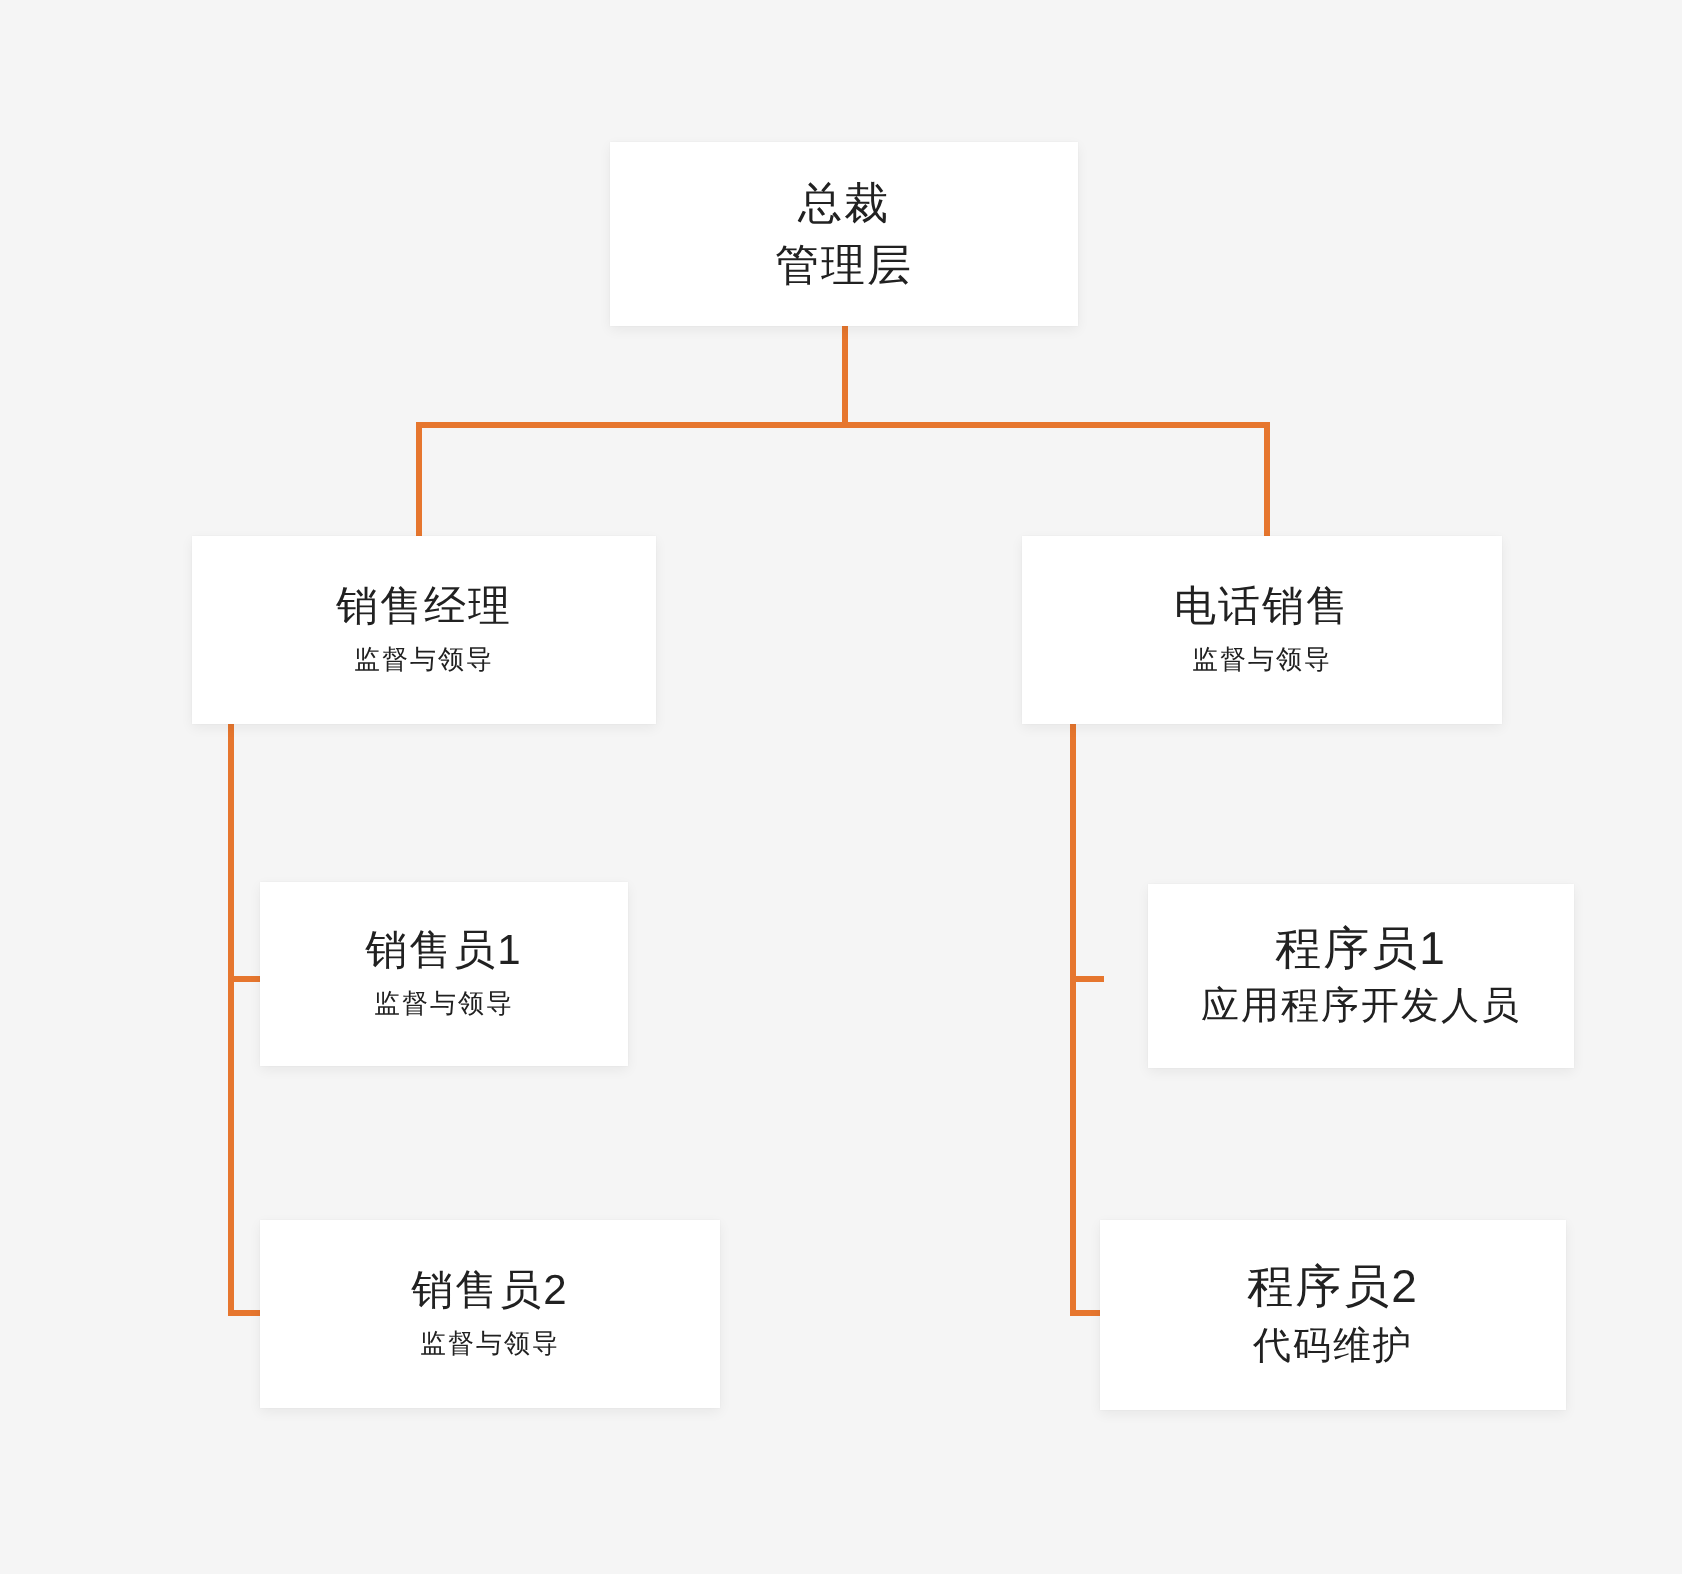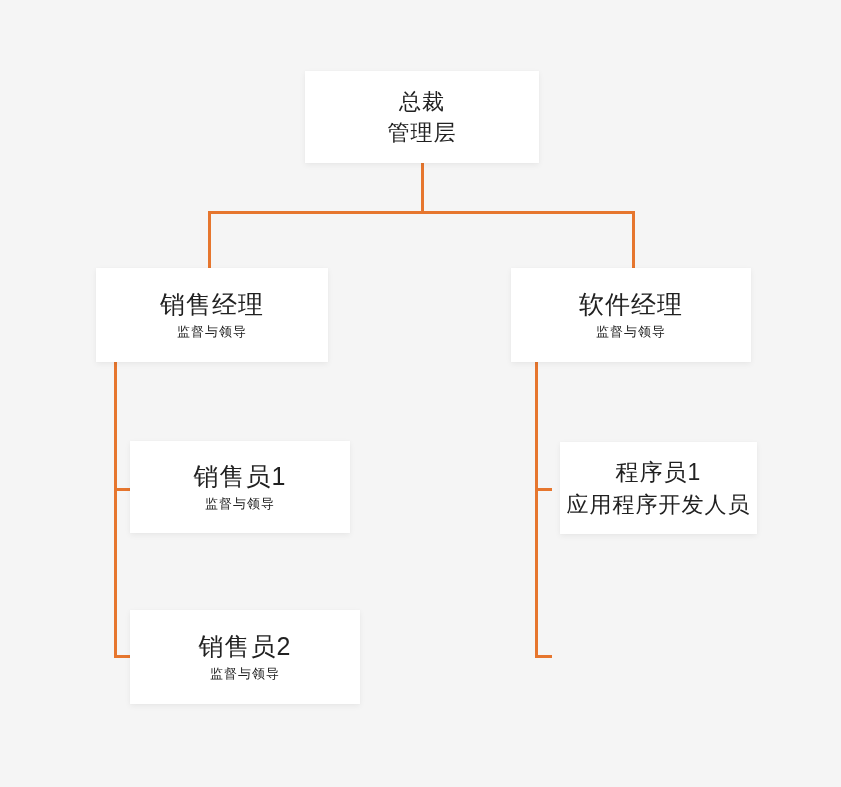--- a/index.html
+++ b/index.html
@@ -25,34 +25,34 @@
     position:absolute;
     background:var(--box-fill);
     box-shadow:0 2px 6px rgba(0,0,0,0.06), 0 0 1px rgba(0,0,0,0.04);
     display:flex;
     flex-direction:column;
     align-items:center;
     justify-content:center;
     gap:6px;
     text-align:center;
   }
-  .node-title{font-size:25px;line-height:1.15;letter-spacing:1px;}
+  .node-title{font-size:21px;line-height:1.15;letter-spacing:1px;}
   .node-subtitle{font-size:13px;line-height:1.15;letter-spacing:1px;}
   .node.root  .node-title{font-size:22px;}
   .node.root  .node-subtitle{font-size:22px;}
   .node.big   .node-title{font-size:23px;}
-  .node.big   .node-subtitle{font-size:22px;}
+  .node.big   .node-subtitle{font-size:19px;}
 
   
   .pos-root      {left:305px; top:71px;  width:234px; height:92px;}
   .pos-mgr-left  {left:96px;  top:268px; width:232px; height:94px;}
   .pos-mgr-right {left:511px; top:268px; width:240px; height:94px;}
-  .pos-leaf-l1   {left:130px; top:441px; width:220px; height:92px;text-align:center;}
+  .pos-leaf-l1   {left:130px; top:441px; width:184px; height:92px;text-align:center;}
   .pos-leaf-l2   {left:130px; top:610px; width:230px; height:94px;}
-  .pos-leaf-r1   {left:560px; top:442px; width:197px; height:92px;}
+  .pos-leaf-r1   {left:574px; top:442px; width:213px; height:92px;}
   .pos-leaf-r2   {left:550px; top:610px; width:233px; height:95px;}
 
   
   .line{position:absolute;background:var(--line);}
   .ln-root-v        {left:421px; top:163px; width:3px;   height:51px;}
   .ln-main-h        {left:208px; top:211px; width:427px; height:3px;}
   .ln-drop-left     {left:208px; top:211px; width:3px;   height:58px;}
   .ln-drop-right    {left:632px; top:211px; width:3px;   height:58px;}
   .ln-rail-left     {left:114px; top:362px; width:3px;   height:296px;}
   .ln-tick-l1       {left:114px; top:488px; width:18px;  height:3px;}
@@ -81,33 +81,37 @@
     <div class="node-title">总裁</div>
     <div class="node-subtitle">管理层</div>
   </div>
 
   <div class="node pos-mgr-left">
     <div class="node-title">销售经理</div>
     <div class="node-subtitle">监督与领导</div>
   </div>
 
   <div class="node pos-mgr-right">
-    <div class="node-title">软件经理</div>
+    <div class="node-title">电话销售</div>
     <div class="node-subtitle">监督与领导</div>
   </div>
 
   <div class="node pos-leaf-l1">
     <div class="node-title">销售员1</div>
     <div class="node-subtitle">监督与领导</div>
   </div>
 
   <div class="node pos-leaf-l2">
     <div class="node-title">销售员2</div>
     <div class="node-subtitle">监督与领导</div>
   </div>
 
   <div class="node big pos-leaf-r1">
     <div class="node-title">程序员1</div>
     <div class="node-subtitle">应用程序开发人员</div>
   </div>
 
+  <div class="node big pos-leaf-r2">
+    <div class="node-title">程序员2</div>
+    <div class="node-subtitle">代码维护</div>
+  </div>
 
 </div>
 
 </body></html>

